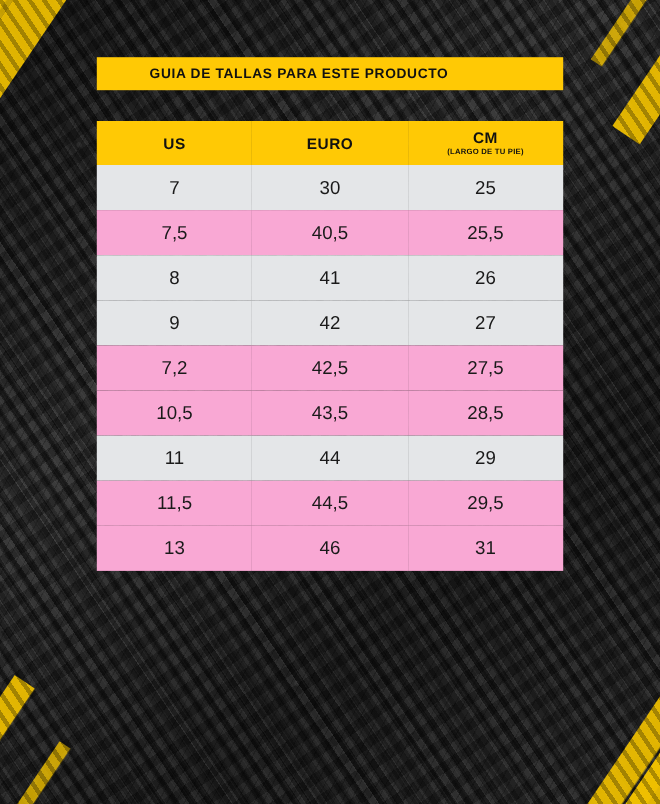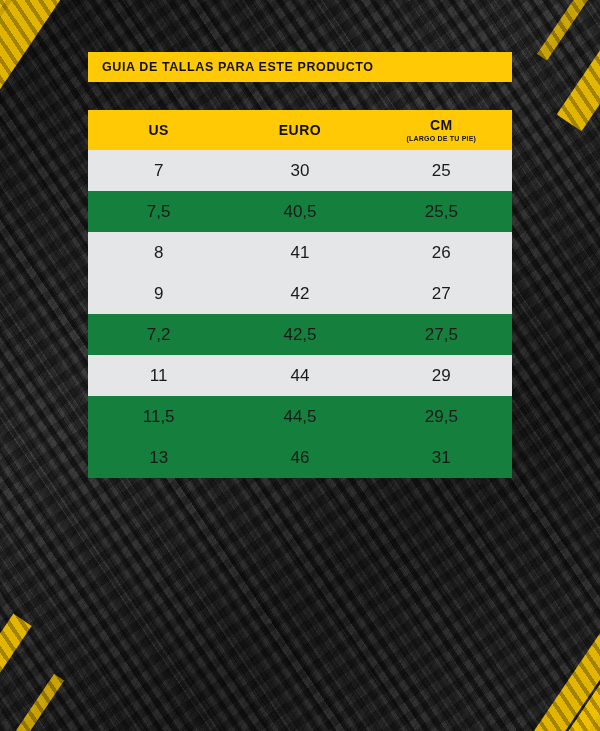--- a/index.html
+++ b/index.html
@@ -99,20 +99,21 @@
     align-items: center;
     padding-left: 14px;
     box-sizing: border-box;
   }
   .title-bar .title {
     font-size: 12.5px;
     font-weight: bold;
     letter-spacing: 0.6px;
     color: #111;
     font-family: "Liberation Sans", sans-serif;
+    margin-left: 34px;
   }
 
   .gap {
     height: 28px;
   }
 
   table.size-table {
     width: 424px;
     border-collapse: collapse;
     table-layout: fixed;
@@ -140,21 +141,21 @@
     font-weight: bold;
     letter-spacing: 0.2px;
     margin-top: 2px;
   }
   table.size-table td {
     height: 41px;
     text-align: center;
     vertical-align: middle;
     font-size: 17px;
     color: #1a1a1a;
-    background: #15803d;
+    background: #f9a8d4;
     padding: 0;
     font-family: "Liberation Sans", sans-serif;
   }
   table.size-table tr.alt td {
     background: #e4e6e8;
   }
 </style>
 </head>
 <body>
 
@@ -224,20 +225,25 @@
         <tr class="alt">
           <td>9</td>
           <td>42</td>
           <td>27</td>
         </tr>
         <tr>
           <td>7,2</td>
           <td>42,5</td>
           <td>27,5</td>
         </tr>
+        <tr>
+          <td>10,5</td>
+          <td>43,5</td>
+          <td>28,5</td>
+        </tr>
         <tr class="alt">
           <td>11</td>
           <td>44</td>
           <td>29</td>
         </tr>
         <tr>
           <td>11,5</td>
           <td>44,5</td>
           <td>29,5</td>
         </tr>

